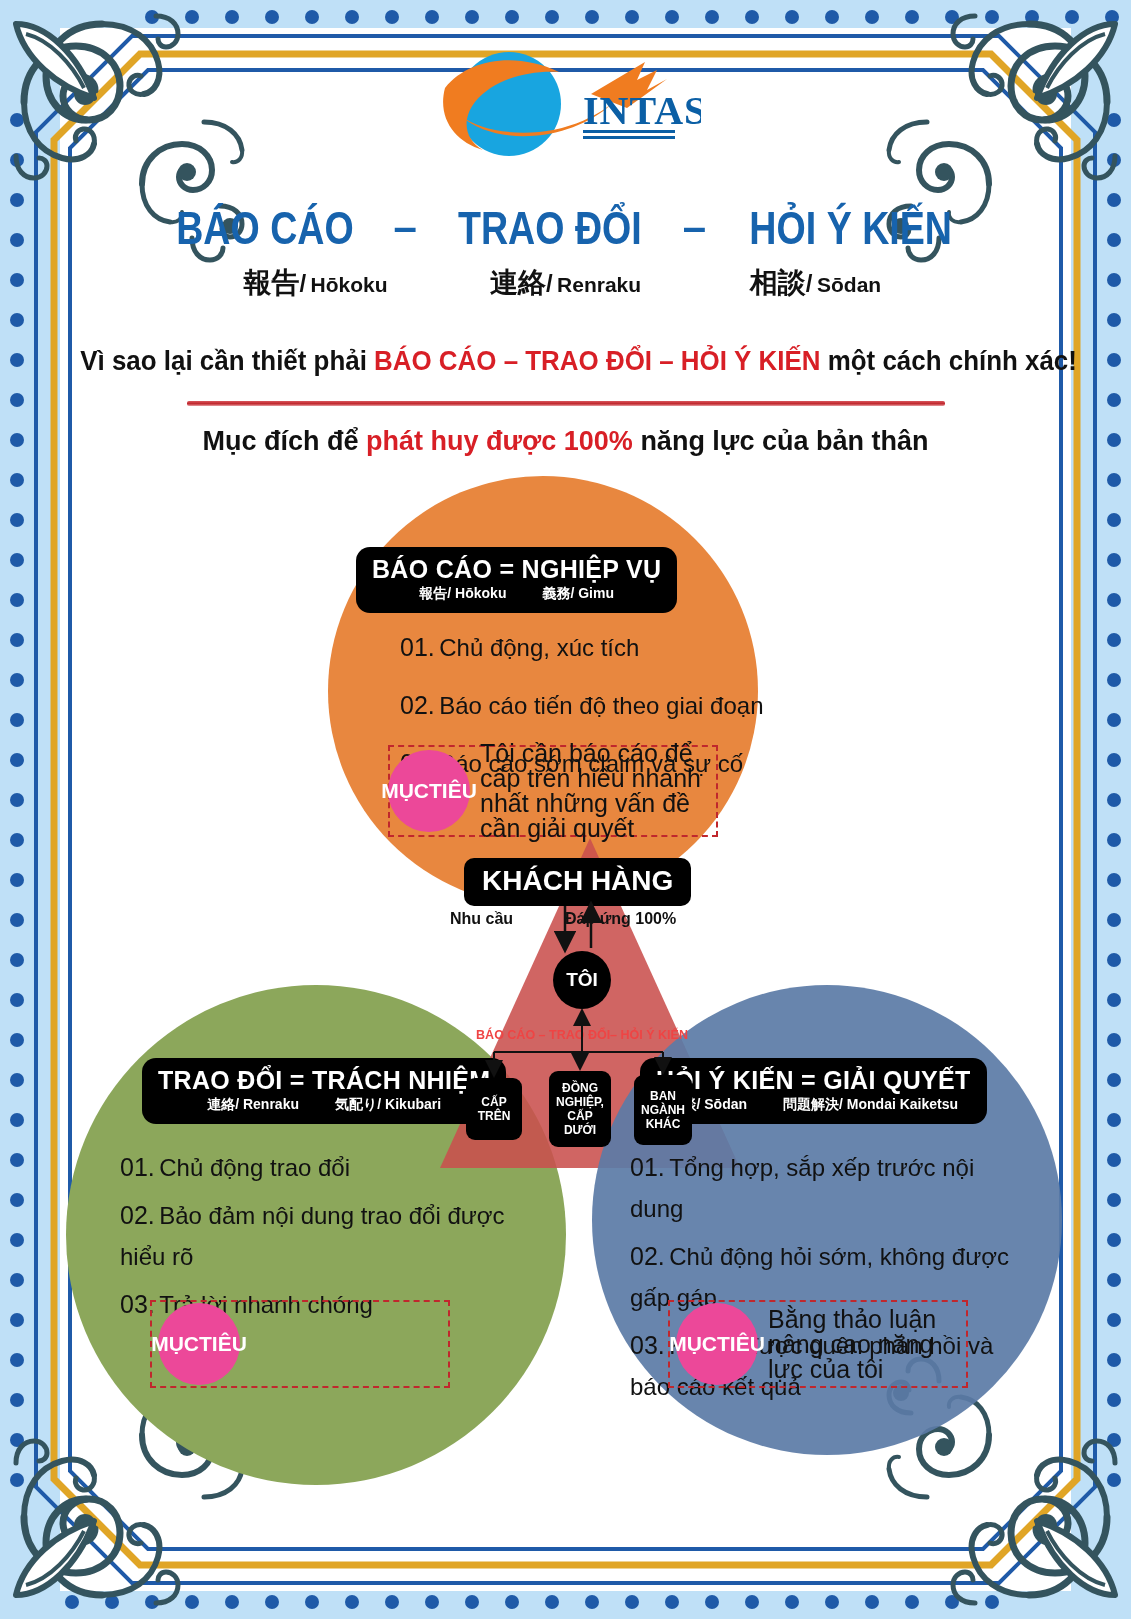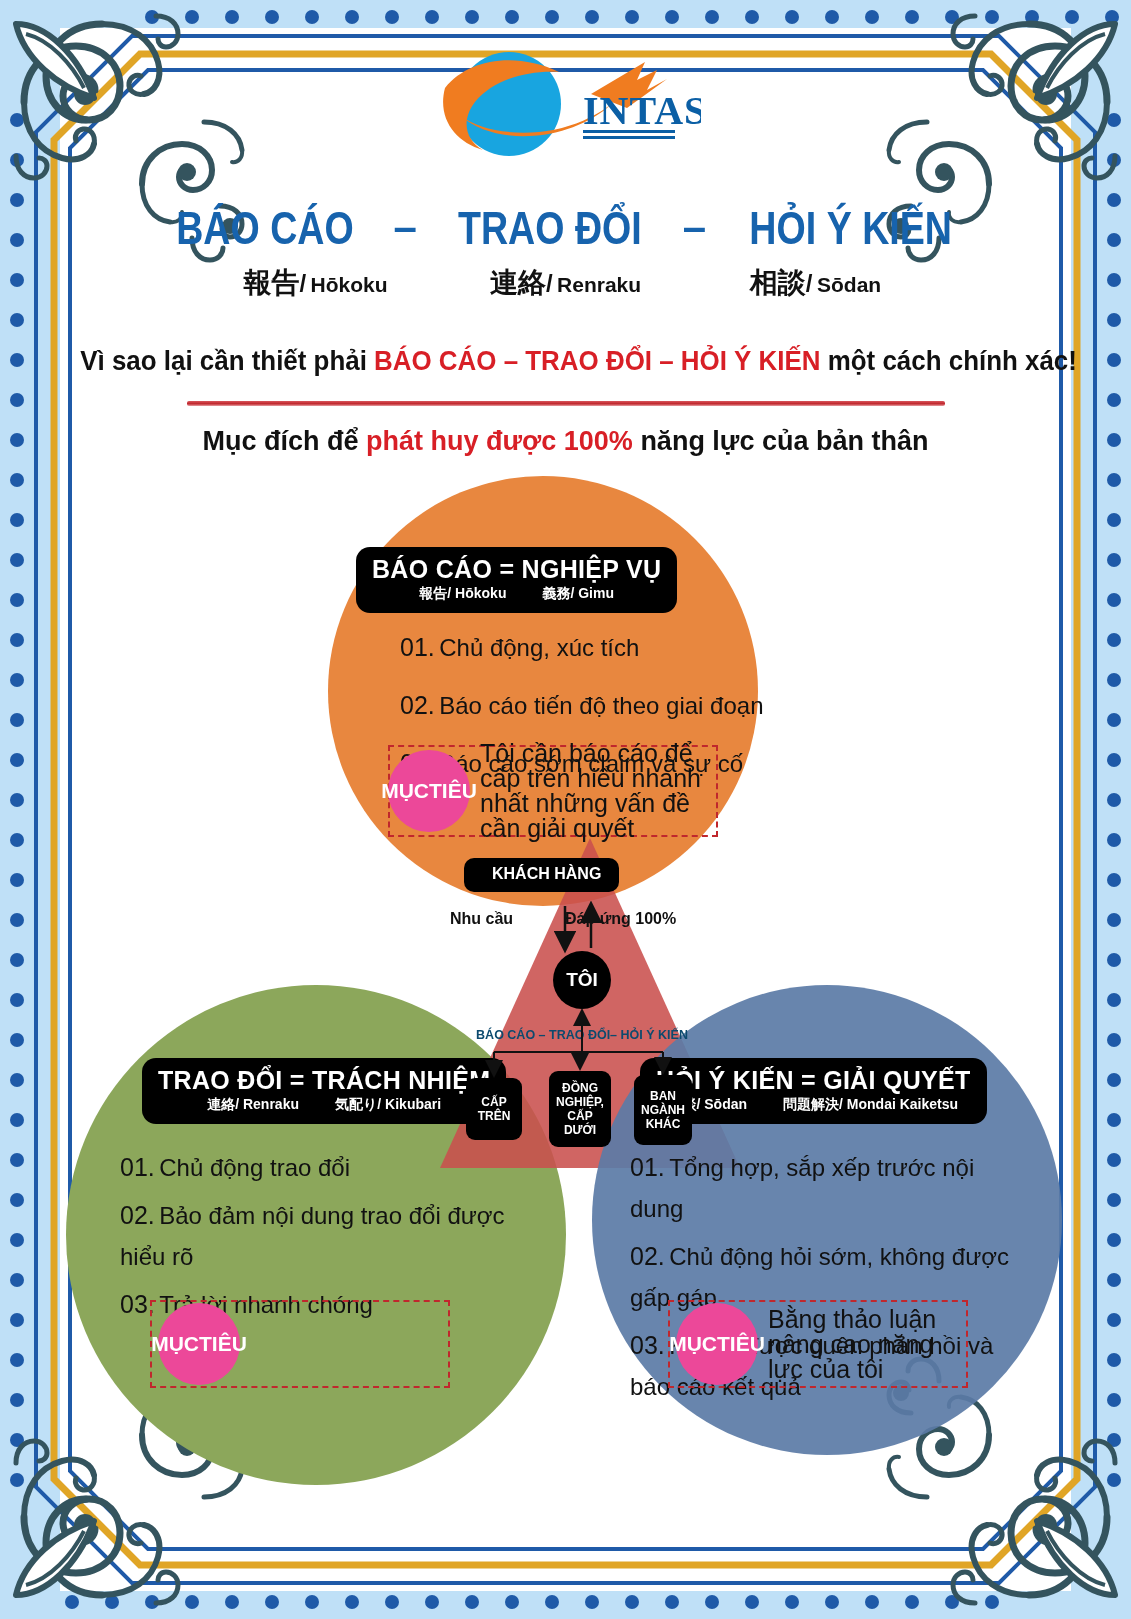--- a/index.html
+++ b/index.html
@@ -126,39 +126,39 @@
 
   .goal-orange { left:328px; top:287px; width:330px; height:92px; padding:4px 6px; }
   .goal-orange .badge { margin-left:-8px; }
   .goal-green  { left:90px;  top:842px; width:300px; height:88px; padding:4px 6px; }
   .goal-blue   { left:608px; top:842px; width:300px; height:88px; padding:4px 6px; }
 
   
   .kh-pill {
     position:absolute; left:404px; top:400px;
     background:#000; color:#fff; border-radius:10px;
-    font-size:16px; font-weight:bold; padding:7px 18px 9px 28px; white-space:nowrap;
+    font-size:28px; font-weight:bold; padding:7px 18px 9px 18px; white-space:nowrap;
   }
   .lbl-left {
     position:absolute; left:390px; top:452px;
     font-size:16px; font-weight:bold; color:#111; white-space:nowrap;
   }
   .lbl-right {
     position:absolute; left:505px; top:452px;
     font-size:16px; font-weight:bold; color:#111; white-space:nowrap;
   }
   .toi {
     position:absolute; left:493px; top:493px; width:58px; height:58px;
     border-radius:50%; background:#000; color:#fff;
     font-size:19px; font-weight:bold;
     display:flex; align-items:center; justify-content:center;
   }
   .chain-label {
     position:absolute; left:390px; top:570px; width:264px;
-    text-align:center; font-size:12.5px; font-weight:bold; color:#0c4a6e; white-space:nowrap;
+    text-align:center; font-size:12.5px; font-weight:bold; color:#ef4444; white-space:nowrap;
   }
   .sbox {
     position:absolute; background:#000; color:#fff; border-radius:9px;
     font-size:12px; font-weight:bold; line-height:14px;
     display:flex; align-items:center; justify-content:center; text-align:center;
     padding:4px 3px;
   }
   .sbox-1 { left:406px; top:620px; width:56px; height:62px; }
   .sbox-2 { left:489px; top:613px; width:62px; height:76px; }
   .sbox-3 { left:574px; top:617px; width:58px; height:70px; }

